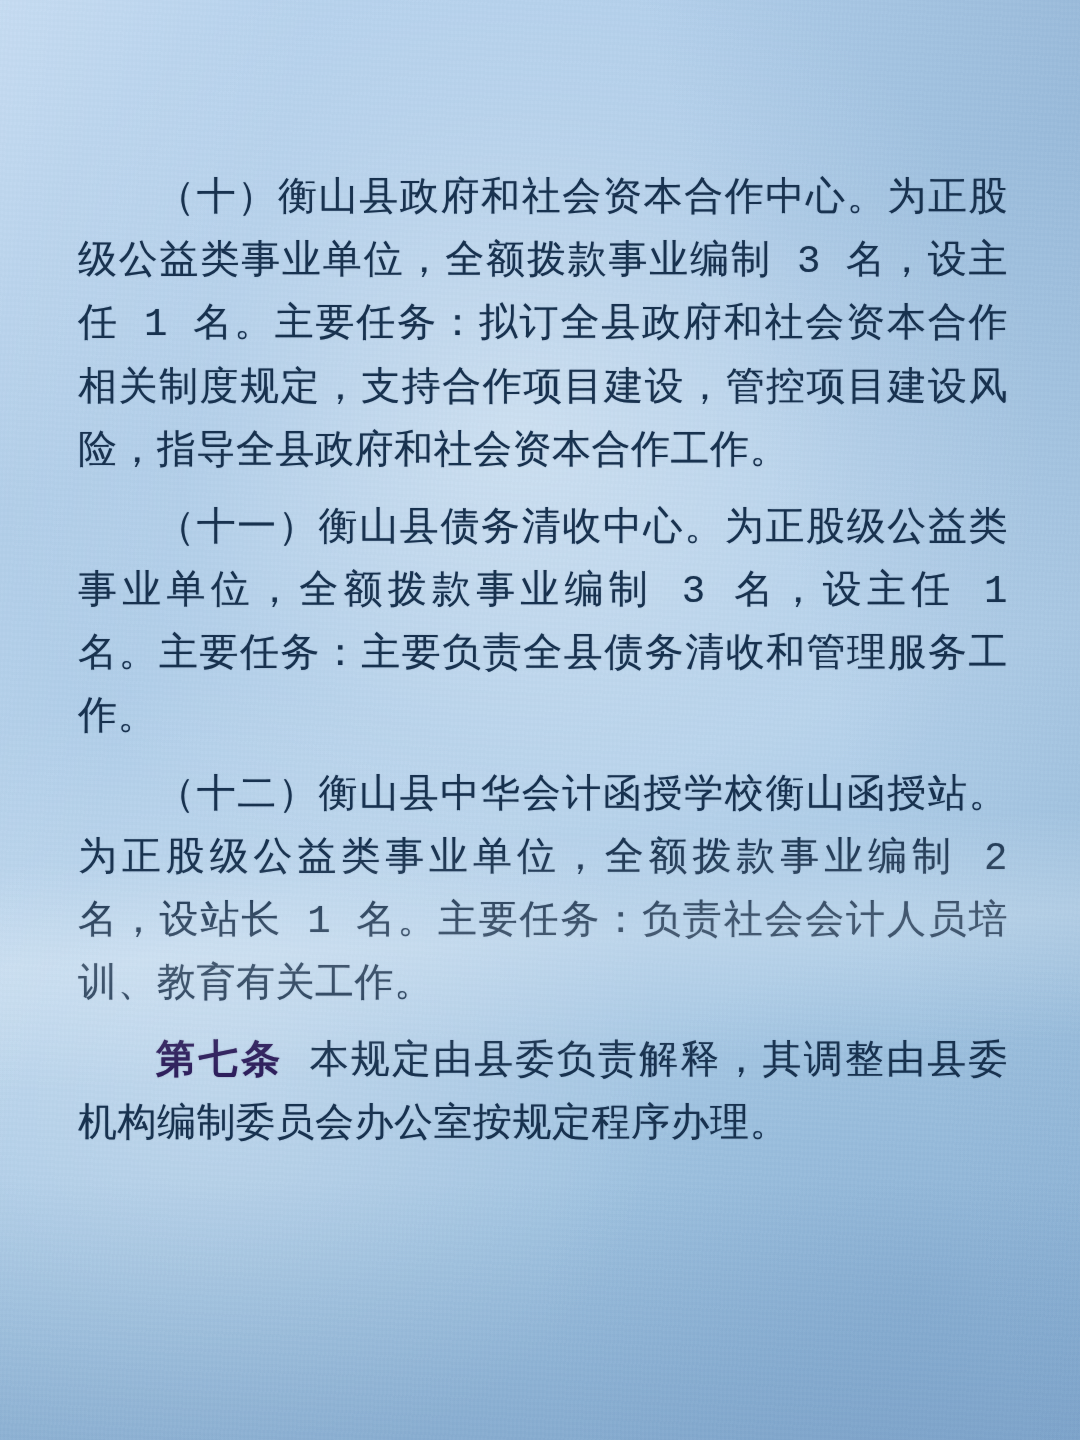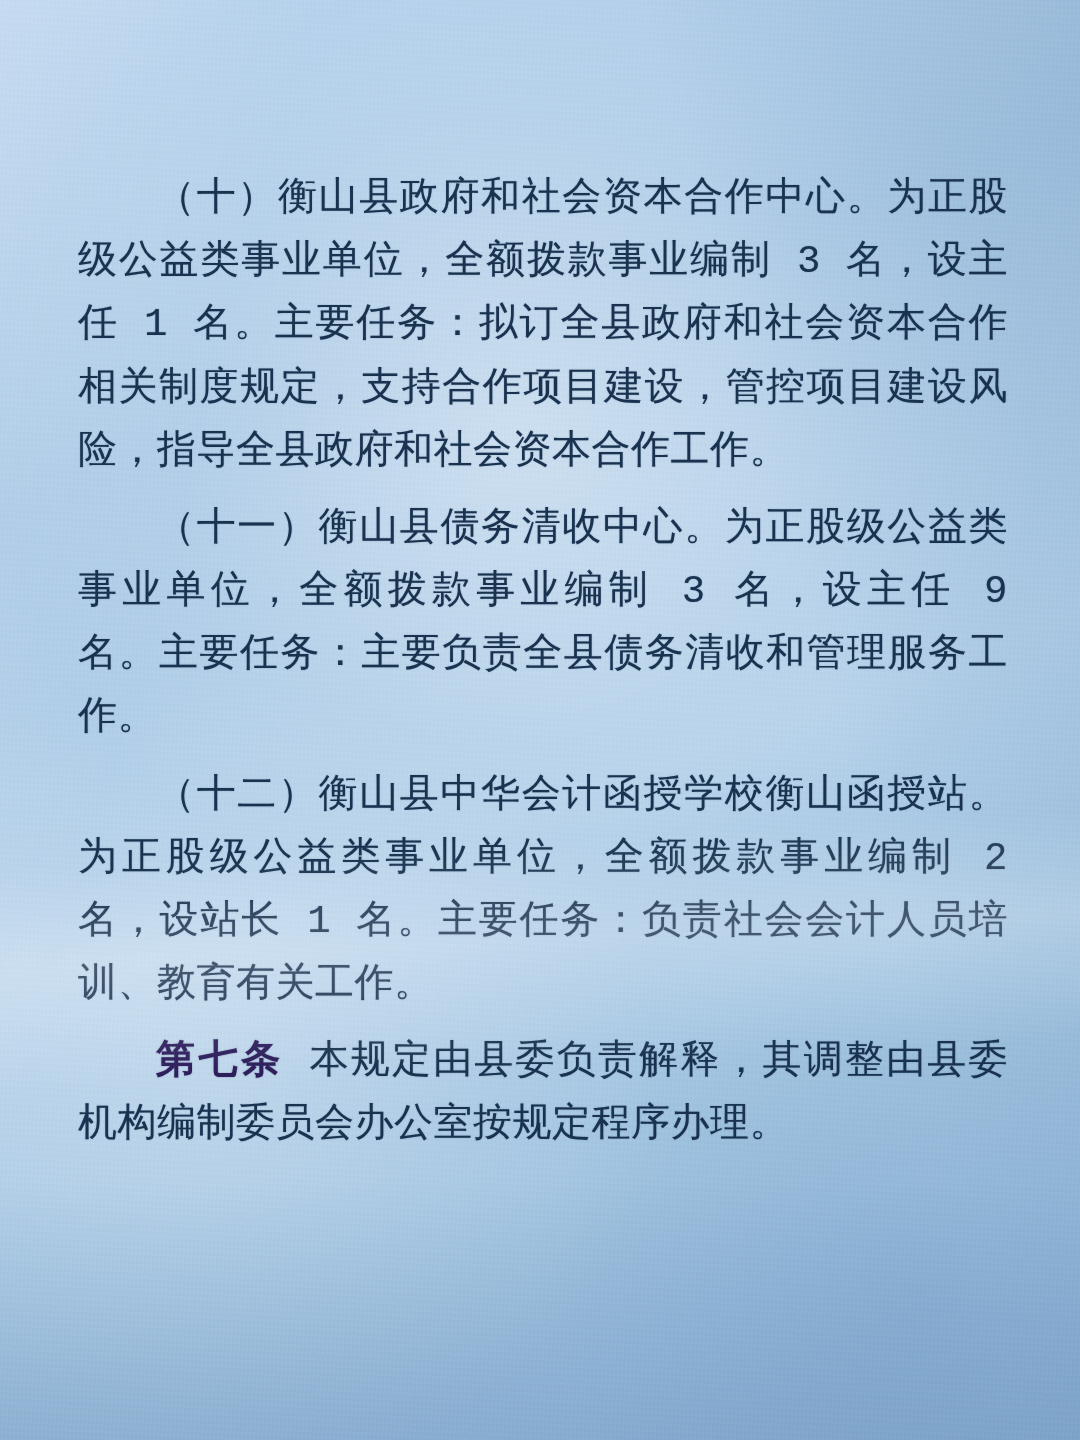--- a/index.html
+++ b/index.html
@@ -93,21 +93,21 @@
 <body>
 
 <div id="page">
   <div class="grain"></div>
 
   <div class="doc-body">
 
 
     <p class="para indent">（十）衡山县政府和社会资本合作中心。为正股级公益类事业单位，全额拨款事业编制 3 名，设主任 1 名。主要任务：拟订全县政府和社会资本合作相关制度规定，支持合作项目建设，管控项目建设风险，指导全县政府和社会资本合作工作。</p>
 
-    <p class="para indent">（十一）衡山县债务清收中心。为正股级公益类事业单位，全额拨款事业编制 3 名，设主任 9 名。主要任务：主要负责全县债务清收和管理服务工作。</p>
+    <p class="para indent">（十一）衡山县债务清收中心。为正股级公益类事业单位，全额拨款事业编制 3 名，设主任 1 名。主要任务：主要负责全县债务清收和管理服务工作。</p>
 
     <p class="para indent">（十二）衡山县中华会计函授学校衡山函授站。为正股级公益类事业单位，全额拨款事业编制 2 名，设站长 1 名。主要任务：负责社会会计人员培训、教育有关工作。</p>
 
     <p class="para indent tight">
       <span class="art-label">第七条</span>
       <span>本规定由县委负责解释，其调整由县委机构编制委员会办公室按规定程序办理。</span>
     </p>
 
 
   </div>

